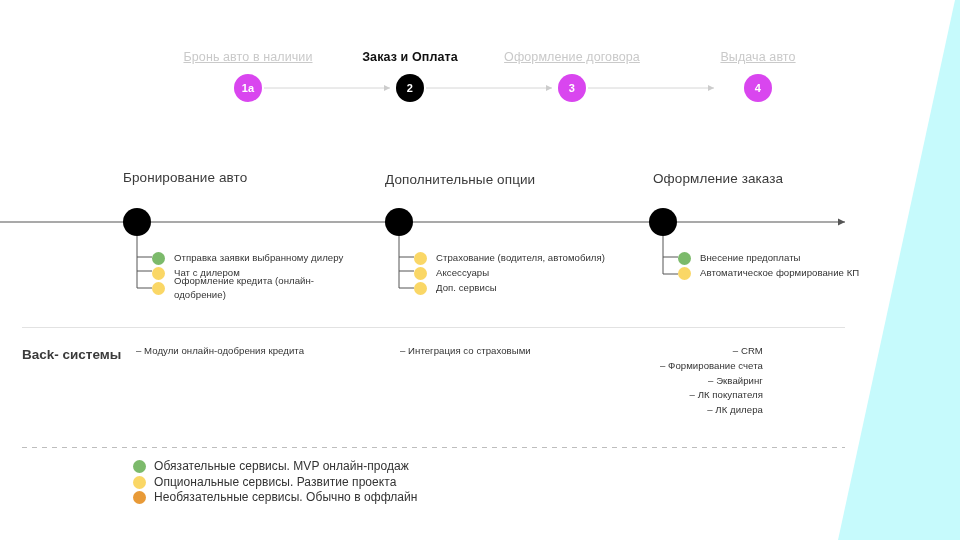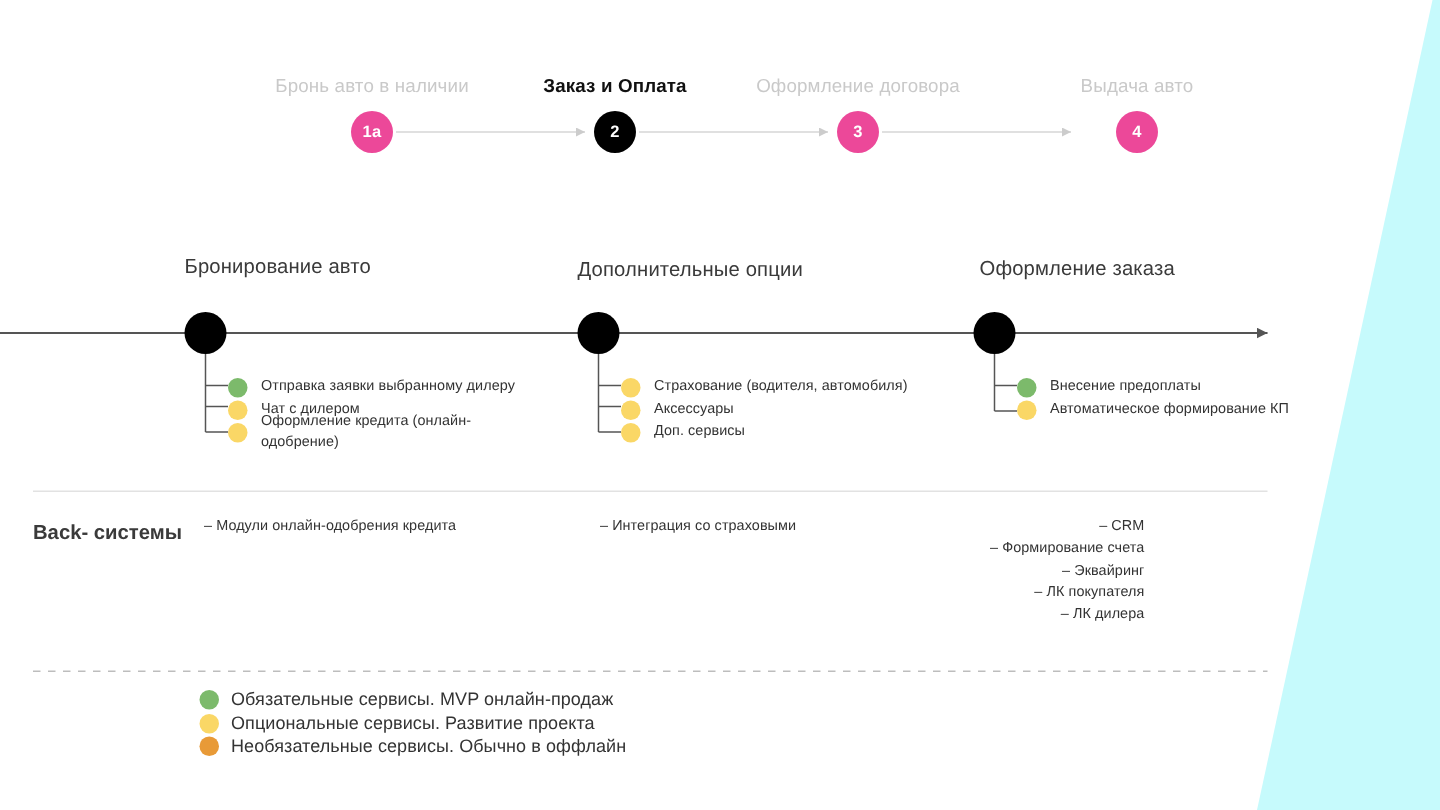--- a/index.html
+++ b/index.html
@@ -47,39 +47,39 @@
     top: 0;
     width: 200px;
     text-align: center;
   }
   .step-label {
     font-size: 12.5px;
     line-height: 15px;
     white-space: nowrap;
     letter-spacing: 0.1px;
   }
-  .step.inactive .step-label { color: #c9c9c9; }
+  .step.inactive .step-label { color: #c9c9c9; text-decoration: underline; }
   .step.active .step-label { color: #111111; font-weight: bold; }
 
   .step-dot {
     position: absolute;
     top: 24px;
     left: 50%;
     transform: translateX(-50%);
     width: 28px; height: 28px;
     border-radius: 50%;
     display: flex;
     align-items: center;
     justify-content: center;
     font-size: 11px;
     color: #ffffff;
     font-weight: bold;
     letter-spacing: 0.2px;
   }
-  .step.inactive .step-dot { background: #ec4899; }
+  .step.inactive .step-dot { background: #d946ef; }
   .step.active .step-dot  { background: #000000; }
 
   
   .col-title {
     position: absolute;
     font-size: 13.5px;
     color: #3a3a3a;
     white-space: nowrap;
     letter-spacing: 0.1px;
     z-index: 3;

